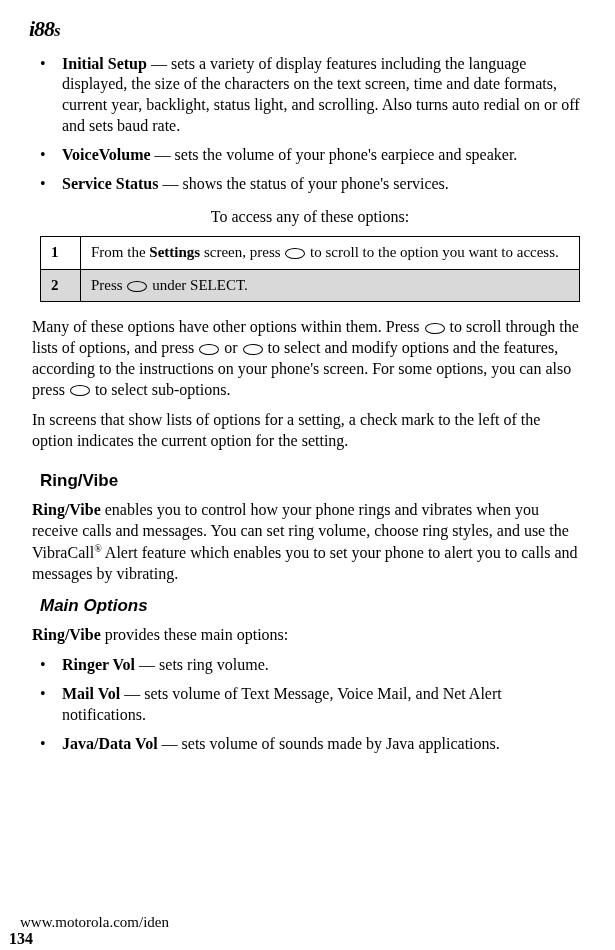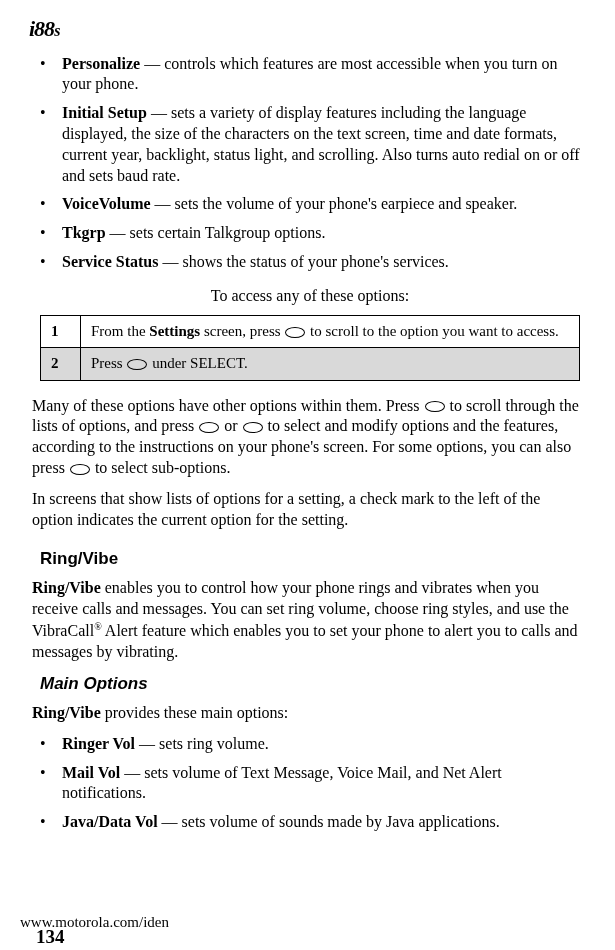--- a/index.html
+++ b/index.html
@@ -109,37 +109,35 @@
     }
     .footer {
       position: absolute;
       bottom: 18px;
       width: 575px;
       font-size: 15px;
     }
     .page-num {
       position: absolute;
       bottom: 0;
-      left: 36px;
+      left: 9px;
       font-weight: bold;
-      font-size: 19px;
+      font-size: 16px;
     }
   </style>
 </head>
 <body>
 
 <div class="logo">
   <span>i88</span><span class="s">s</span>
 </div>
 
 <ul class="bullet-list">
-  <li><span class="bold">Personalize</span><span> — controls which features are most accessible when you turn on your phone.</span></li>
   <li><span class="bold">Initial Setup</span><span> — sets a variety of display features including the language displayed, the size of the characters on the text screen, time and date formats, current year, backlight, status light, and scrolling. Also turns auto redial on or off and sets baud rate.</span></li>
   <li><span class="bold">VoiceVolume</span><span> — sets the volume of your phone's earpiece and speaker.</span></li>
-  <li><span class="bold">Tkgrp</span><span> — sets certain Talkgroup options.</span></li>
   <li><span class="bold">Service Status</span><span> — shows the status of your phone's services.</span></li>
 </ul>
 
 <p class="intro-text">To access any of these options:</p>
 
 <table class="steps-table">
   <tbody>
       <tr>
     <td class="num-cell">1</td>
     <td>

